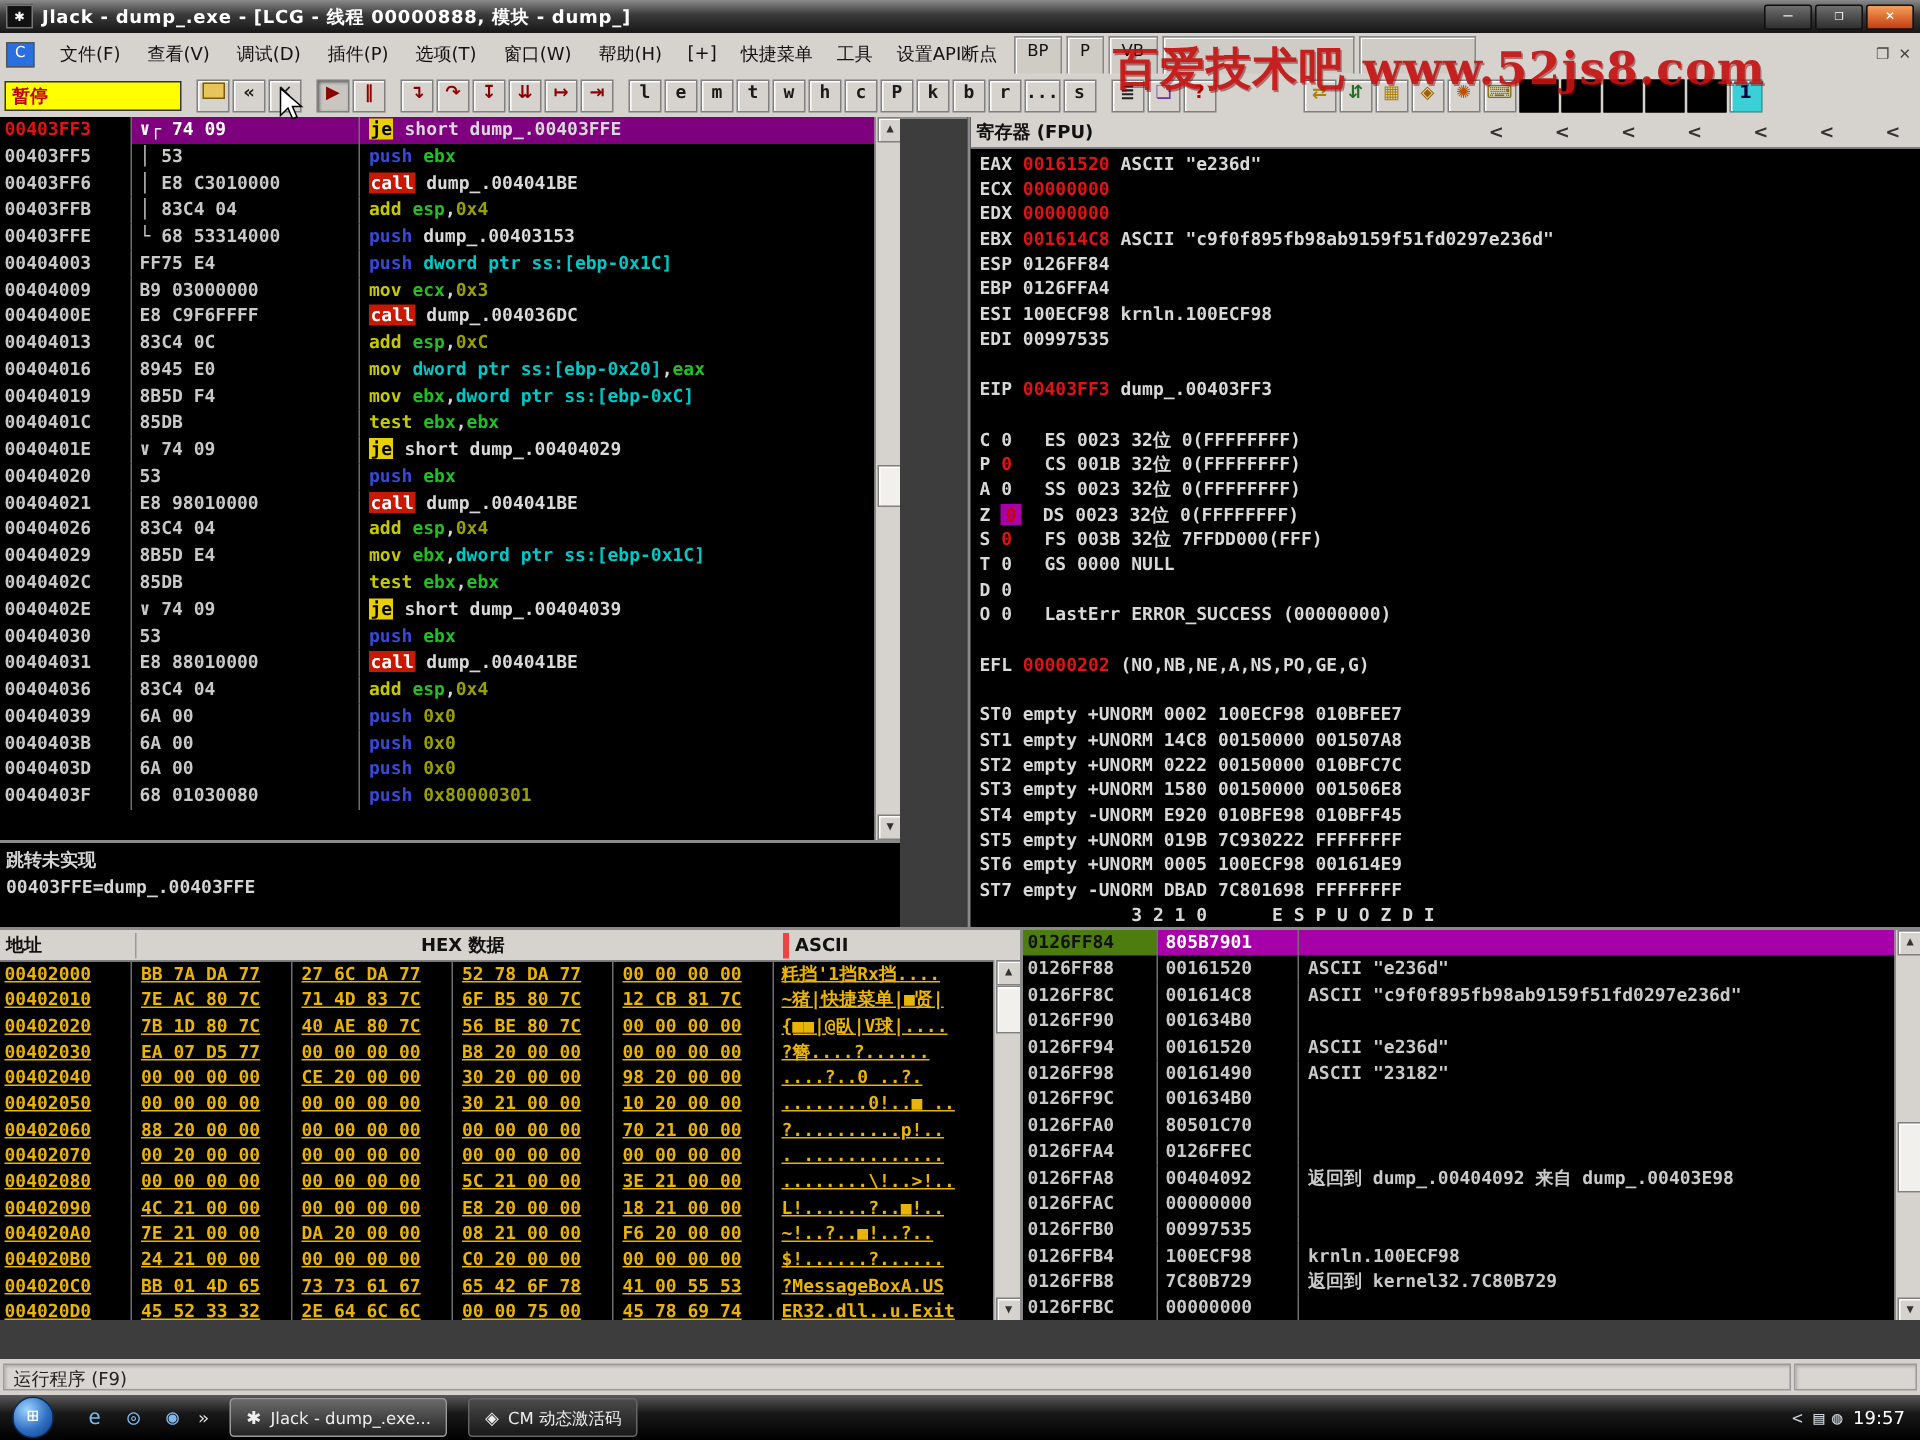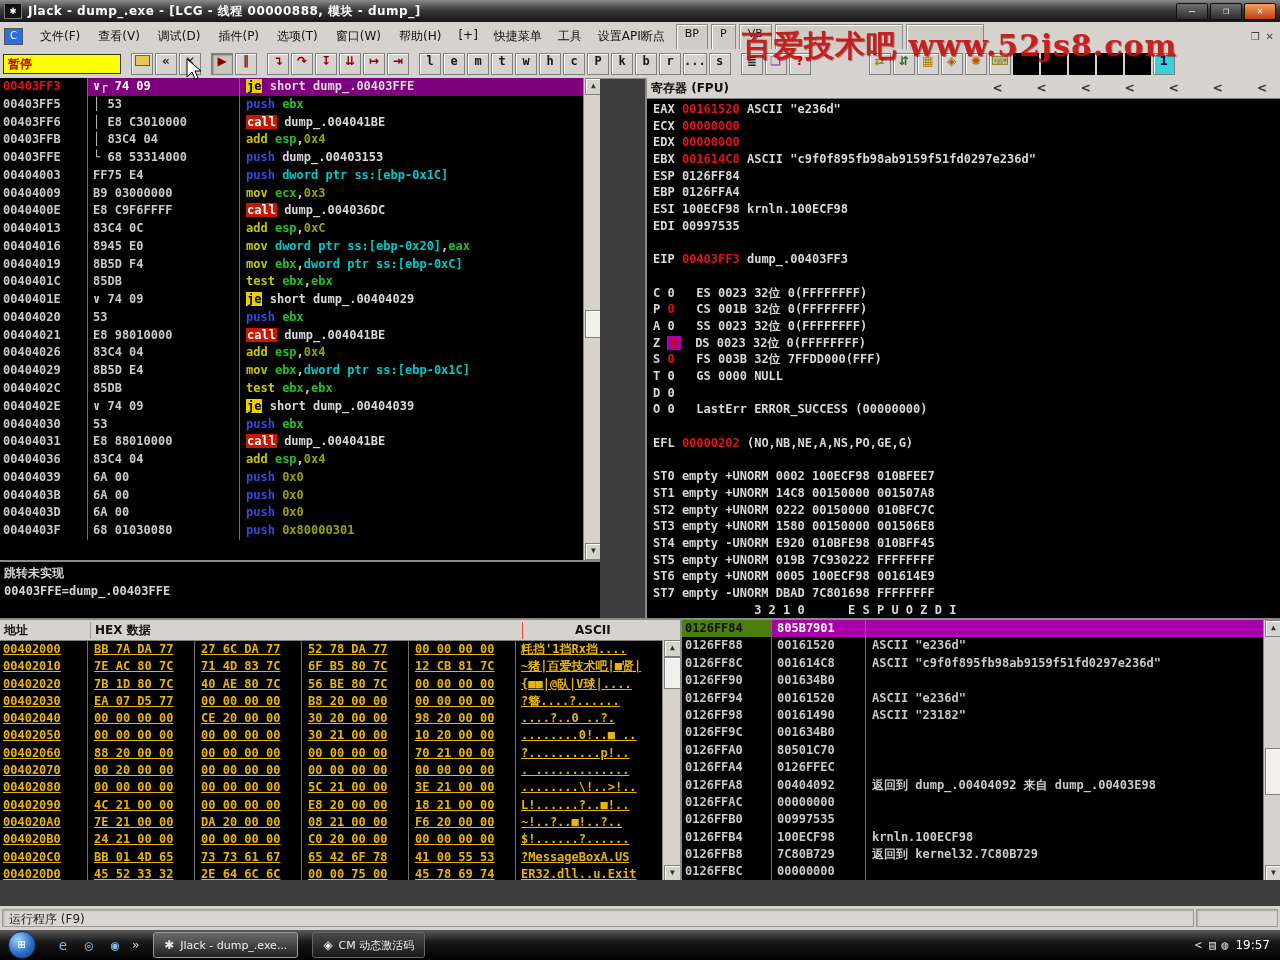--- a/index.html
+++ b/index.html
@@ -77,22 +77,22 @@
   .regarrows{margin-left:auto;display:flex;gap:34px;margin-right:14px;color:#333;font-weight:bold;}
   .rr{height:16.7px;line-height:16.7px;font-weight:bold;white-space:pre;padding-left:6px;}
   .tk-w{color:#d8d8d8;}
   .tk-r{color:#e21212;}
   .tk-zhl{background:#a800a8;color:#d00000;padding:0 3px;}
   
   #dump{left:0;top:618px;width:760px;height:262px;border-top:2px solid #8a8a8a;box-sizing:border-box;}
   .dumphead{display:flex;height:20px;background:#d6d3ce;color:#111;
     font:bold 12px "DejaVu Sans",sans-serif;align-items:center;border-bottom:1px solid #808080;}
   .dh-addr{width:86px;padding-left:4px;border-right:1px solid #9a9a9a;}
-  .dh-hex{width:427px;padding-left:4px;border-right:1px solid #ef4444;}
-  .dh-ascii{flex:1;padding-left:4px;margin-left:48px;}
+  .dh-hex{width:427px;padding-left:4px;border-right:4px solid #ef4444;text-align:center;}
+  .dh-ascii{flex:1;padding-left:4px;}
   .hr{display:flex;height:17.3px;line-height:17.3px;font-weight:bold;white-space:pre;color:#eab308;text-decoration:underline;}
   .ha{width:84px;padding-left:3px;border-right:1px solid #6e6e6e;}
   .hg{width:100px;padding-left:6px;border-right:1px solid #6e6e6e;}
   .hs{flex:1;padding-left:5px;overflow:hidden;}
   
   #stack{left:680px;top:618px;width:600px;height:262px;border-top:2px solid #8a8a8a;
     border-left:2px solid #8a8a8a;box-sizing:border-box;}
   .sr{display:flex;height:17.4px;line-height:17.4px;font-weight:bold;white-space:pre;color:#c9c9c9;}
   .sa{width:86px;padding-left:3px;border-right:1px solid #6e6e6e;}
   .sv{width:88px;padding-left:5px;border-right:1px solid #6e6e6e;}
@@ -348,21 +348,21 @@
   </div>
 
   <div class="pane" id="dump">
     <div class="dumphead">
       <div class="dh-addr">地址</div>
       <div class="dh-hex">HEX 数据</div>
       <div class="dh-ascii">ASCII</div>
     </div>
     <div id="dump-rows">
         <div class="hr"><span class="ha">00402000</span><span class="hg">BB 7A DA 77</span><span class="hg">27 6C DA 77</span><span class="hg">52 78 DA 77</span><span class="hg">00 00 00 00</span><span class="hs">粍挡'1挡Rx挡....</span></div>
-        <div class="hr"><span class="ha">00402010</span><span class="hg">7E AC 80 7C</span><span class="hg">71 4D 83 7C</span><span class="hg">6F B5 80 7C</span><span class="hg">12 CB 81 7C</span><span class="hs">~猪|百爱技术吧|■贤|</span></div>
+        <div class="hr"><span class="ha">00402010</span><span class="hg">7E AC 80 7C</span><span class="hg">71 4D 83 7C</span><span class="hg">6F B5 80 7C</span><span class="hg">12 CB 81 7C</span><span class="hs">~猪|快捷菜单|■贤|</span></div>
         <div class="hr"><span class="ha">00402020</span><span class="hg">7B 1D 80 7C</span><span class="hg">40 AE 80 7C</span><span class="hg">56 BE 80 7C</span><span class="hg">00 00 00 00</span><span class="hs">{■■|@臥|V球|....</span></div>
         <div class="hr"><span class="ha">00402030</span><span class="hg">EA 07 D5 77</span><span class="hg">00 00 00 00</span><span class="hg">B8 20 00 00</span><span class="hg">00 00 00 00</span><span class="hs">?簪....?......</span></div>
         <div class="hr"><span class="ha">00402040</span><span class="hg">00 00 00 00</span><span class="hg">CE 20 00 00</span><span class="hg">30 20 00 00</span><span class="hg">98 20 00 00</span><span class="hs">....?..0 ..?.</span></div>
         <div class="hr"><span class="ha">00402050</span><span class="hg">00 00 00 00</span><span class="hg">00 00 00 00</span><span class="hg">30 21 00 00</span><span class="hg">10 20 00 00</span><span class="hs">........0!..■ ..</span></div>
         <div class="hr"><span class="ha">00402060</span><span class="hg">88 20 00 00</span><span class="hg">00 00 00 00</span><span class="hg">00 00 00 00</span><span class="hg">70 21 00 00</span><span class="hs">?..........p!..</span></div>
         <div class="hr"><span class="ha">00402070</span><span class="hg">00 20 00 00</span><span class="hg">00 00 00 00</span><span class="hg">00 00 00 00</span><span class="hg">00 00 00 00</span><span class="hs">. .............</span></div>
         <div class="hr"><span class="ha">00402080</span><span class="hg">00 00 00 00</span><span class="hg">00 00 00 00</span><span class="hg">5C 21 00 00</span><span class="hg">3E 21 00 00</span><span class="hs">........\!..&gt;!..</span></div>
         <div class="hr"><span class="ha">00402090</span><span class="hg">4C 21 00 00</span><span class="hg">00 00 00 00</span><span class="hg">E8 20 00 00</span><span class="hg">18 21 00 00</span><span class="hs">L!......?..■!..</span></div>
         <div class="hr"><span class="ha">004020A0</span><span class="hg">7E 21 00 00</span><span class="hg">DA 20 00 00</span><span class="hg">08 21 00 00</span><span class="hg">F6 20 00 00</span><span class="hs">~!..?..■!..?..</span></div>
         <div class="hr"><span class="ha">004020B0</span><span class="hg">24 21 00 00</span><span class="hg">00 00 00 00</span><span class="hg">C0 20 00 00</span><span class="hg">00 00 00 00</span><span class="hs">$!......?......</span></div>

